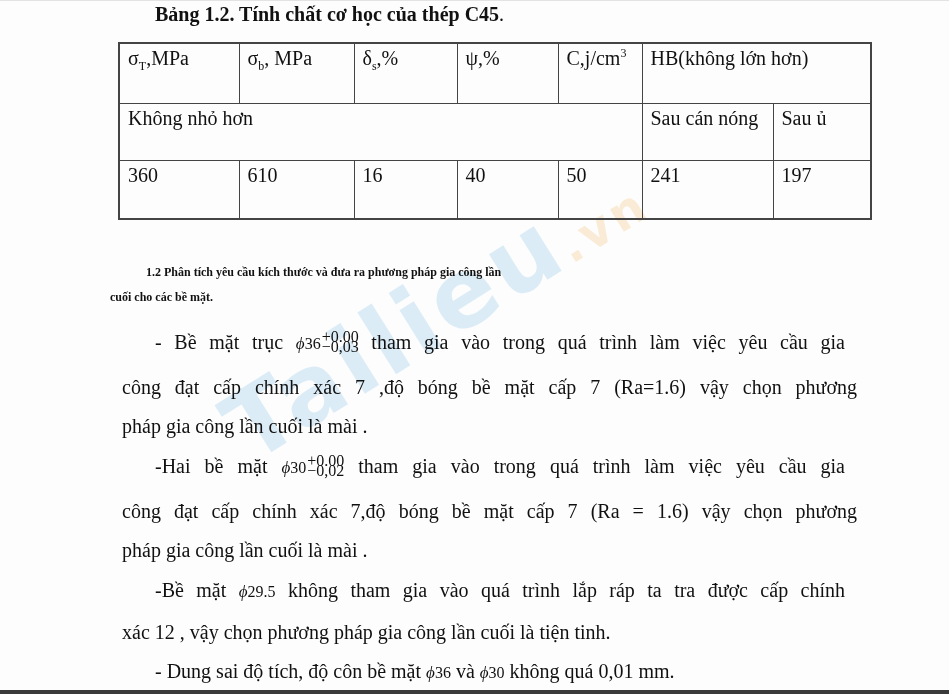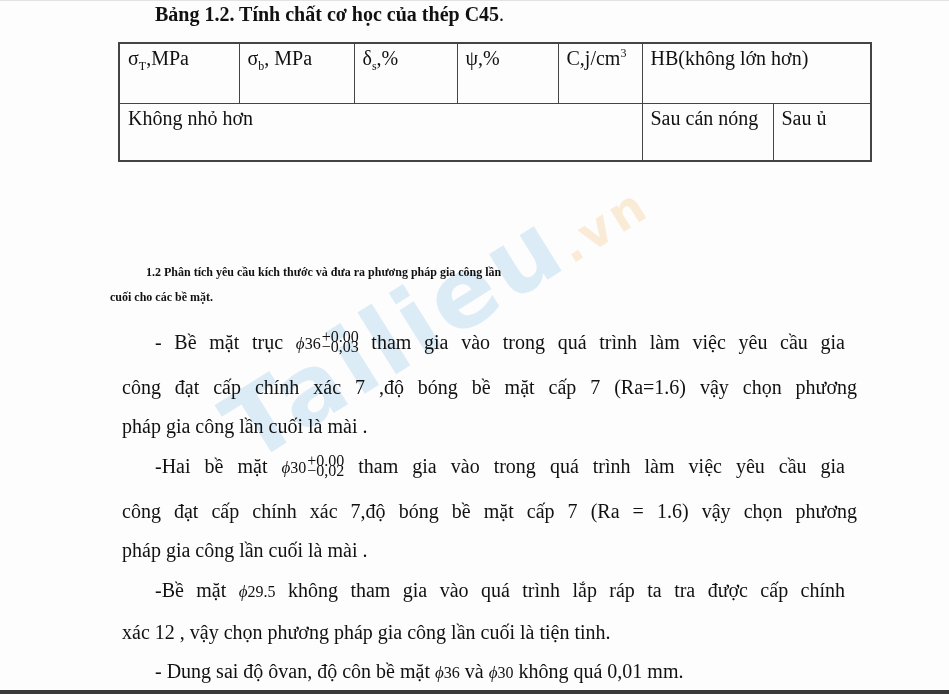--- a/index.html
+++ b/index.html
@@ -143,20 +143,29 @@
     <td><span>δ</span><sub class="s">s</sub><span>,%</span></td>
     <td><span>ψ</span><span>,%</span></td>
     <td><span>C,j/cm</span><sup class="s">3</sup></td>
     <td colspan="2">HB(không lớn hơn)</td>
   </tr>
   <tr class="r2">
     <td colspan="5" class="center">Không nhỏ hơn</td>
     <td>Sau cán nóng</td>
     <td>Sau ủ</td>
   </tr>
+  <tr class="r3">
+    <td>360</td>
+    <td>610</td>
+    <td>16</td>
+    <td>40</td>
+    <td>50</td>
+    <td>241</td>
+    <td>197</td>
+  </tr>
 </tbody>
   </table>
 
 <div class="heading">
   <span class="indent"></span><span>1.2 Phân tích yêu cầu kích thước và đưa ra phương pháp gia công lần</span><br>
   <span>cuối cho các bề mặt.</span>
 </div>
 
 <div class="line indent" style="top:330px;">
   <span>- Bề mặt trục </span><span class="phi">ϕ</span><span class="phinum">36</span><span class="tol">
@@ -175,16 +184,16 @@
 </div>
 <div class="line" style="top:499px;">công đạt cấp chính xác 7,độ bóng bề mặt cấp 7 (Ra = 1.6) vậy chọn phương</div>
 <div class="line last" style="top:538px;">pháp gia công lần cuối là mài .</div>
 
 <div class="line indent" style="top:578px;">
   <span>-Bề mặt </span><span class="phi">ϕ</span><span class="phinum">29.5</span><span> không tham gia vào quá trình lắp ráp ta tra được cấp chính</span>
 </div>
 <div class="line last" style="top:620px;">xác 12 , vậy chọn phương pháp gia công lần cuối là tiện tinh.</div>
 
 <div class="line indent last" style="top:659px;">
-  <span>- Dung sai độ ôvan, độ côn bề mặt </span><span class="phi">ϕ</span><span class="phinum">36</span> <span>và </span><span class="phi">ϕ</span><span class="phinum">30</span><span> không quá 0,01 mm.</span>
+  <span>- Dung sai độ tích, độ côn bề mặt </span><span class="phi">ϕ</span><span class="phinum">36</span> <span>và </span><span class="phi">ϕ</span><span class="phinum">30</span><span> không quá 0,01 mm.</span>
 </div>
 
 <div class="bottom-bar"></div>
 
 </body></html>

